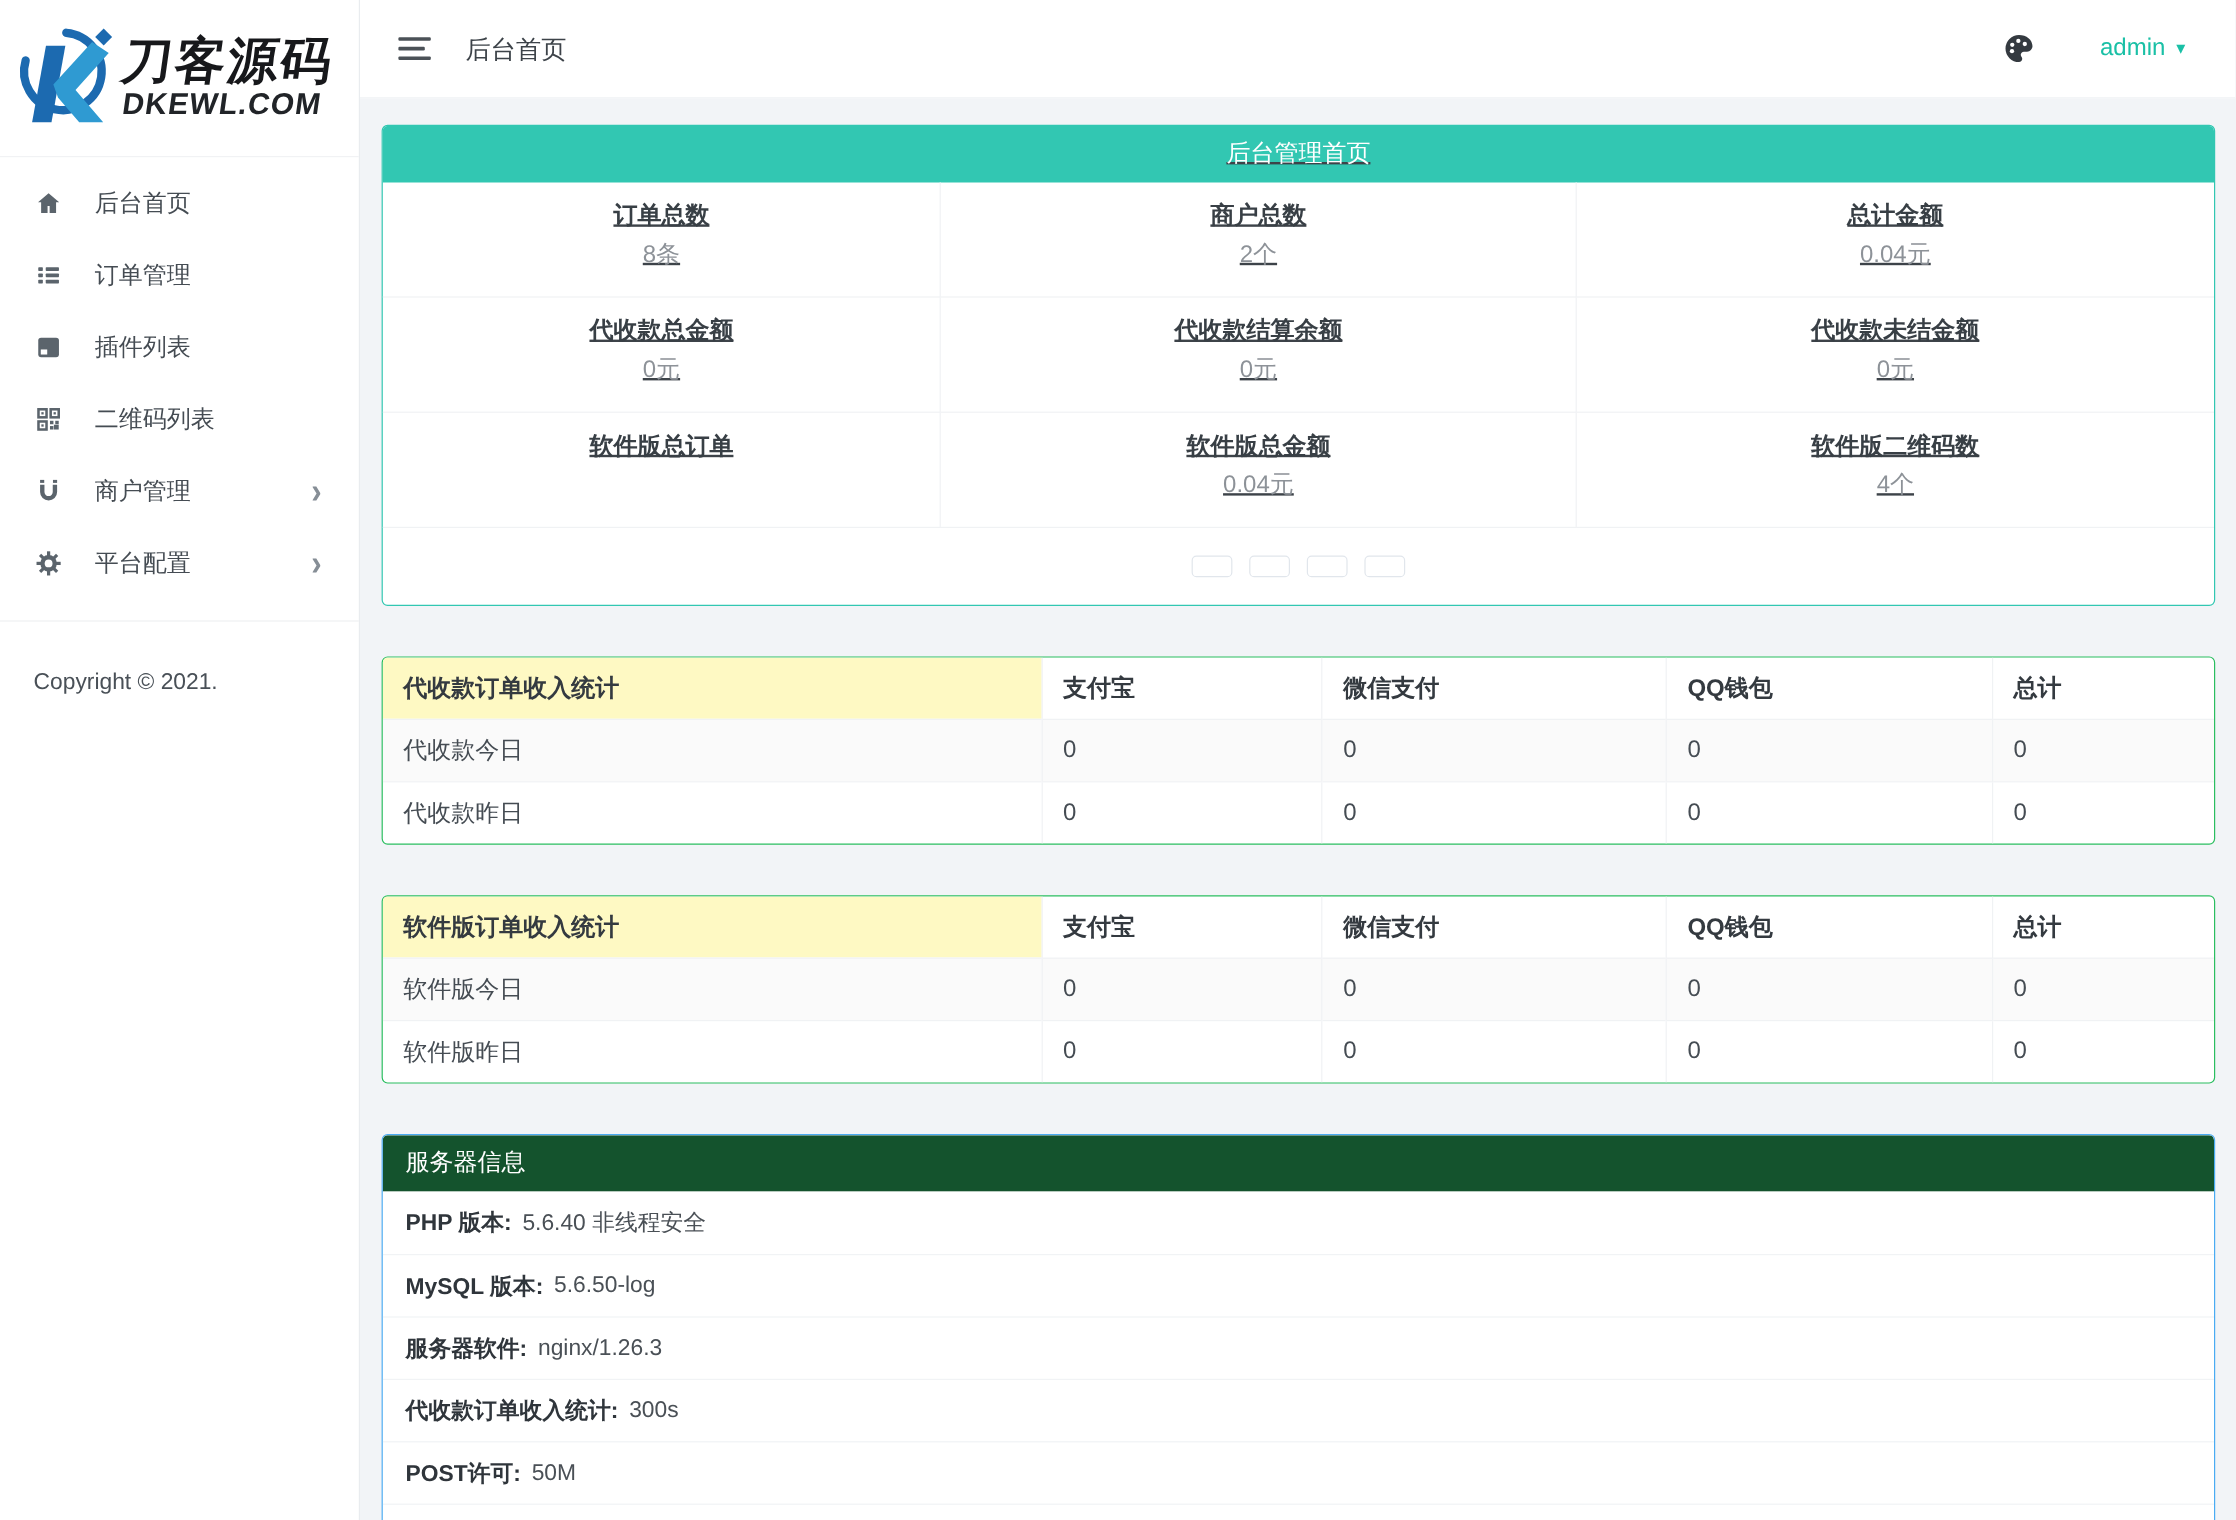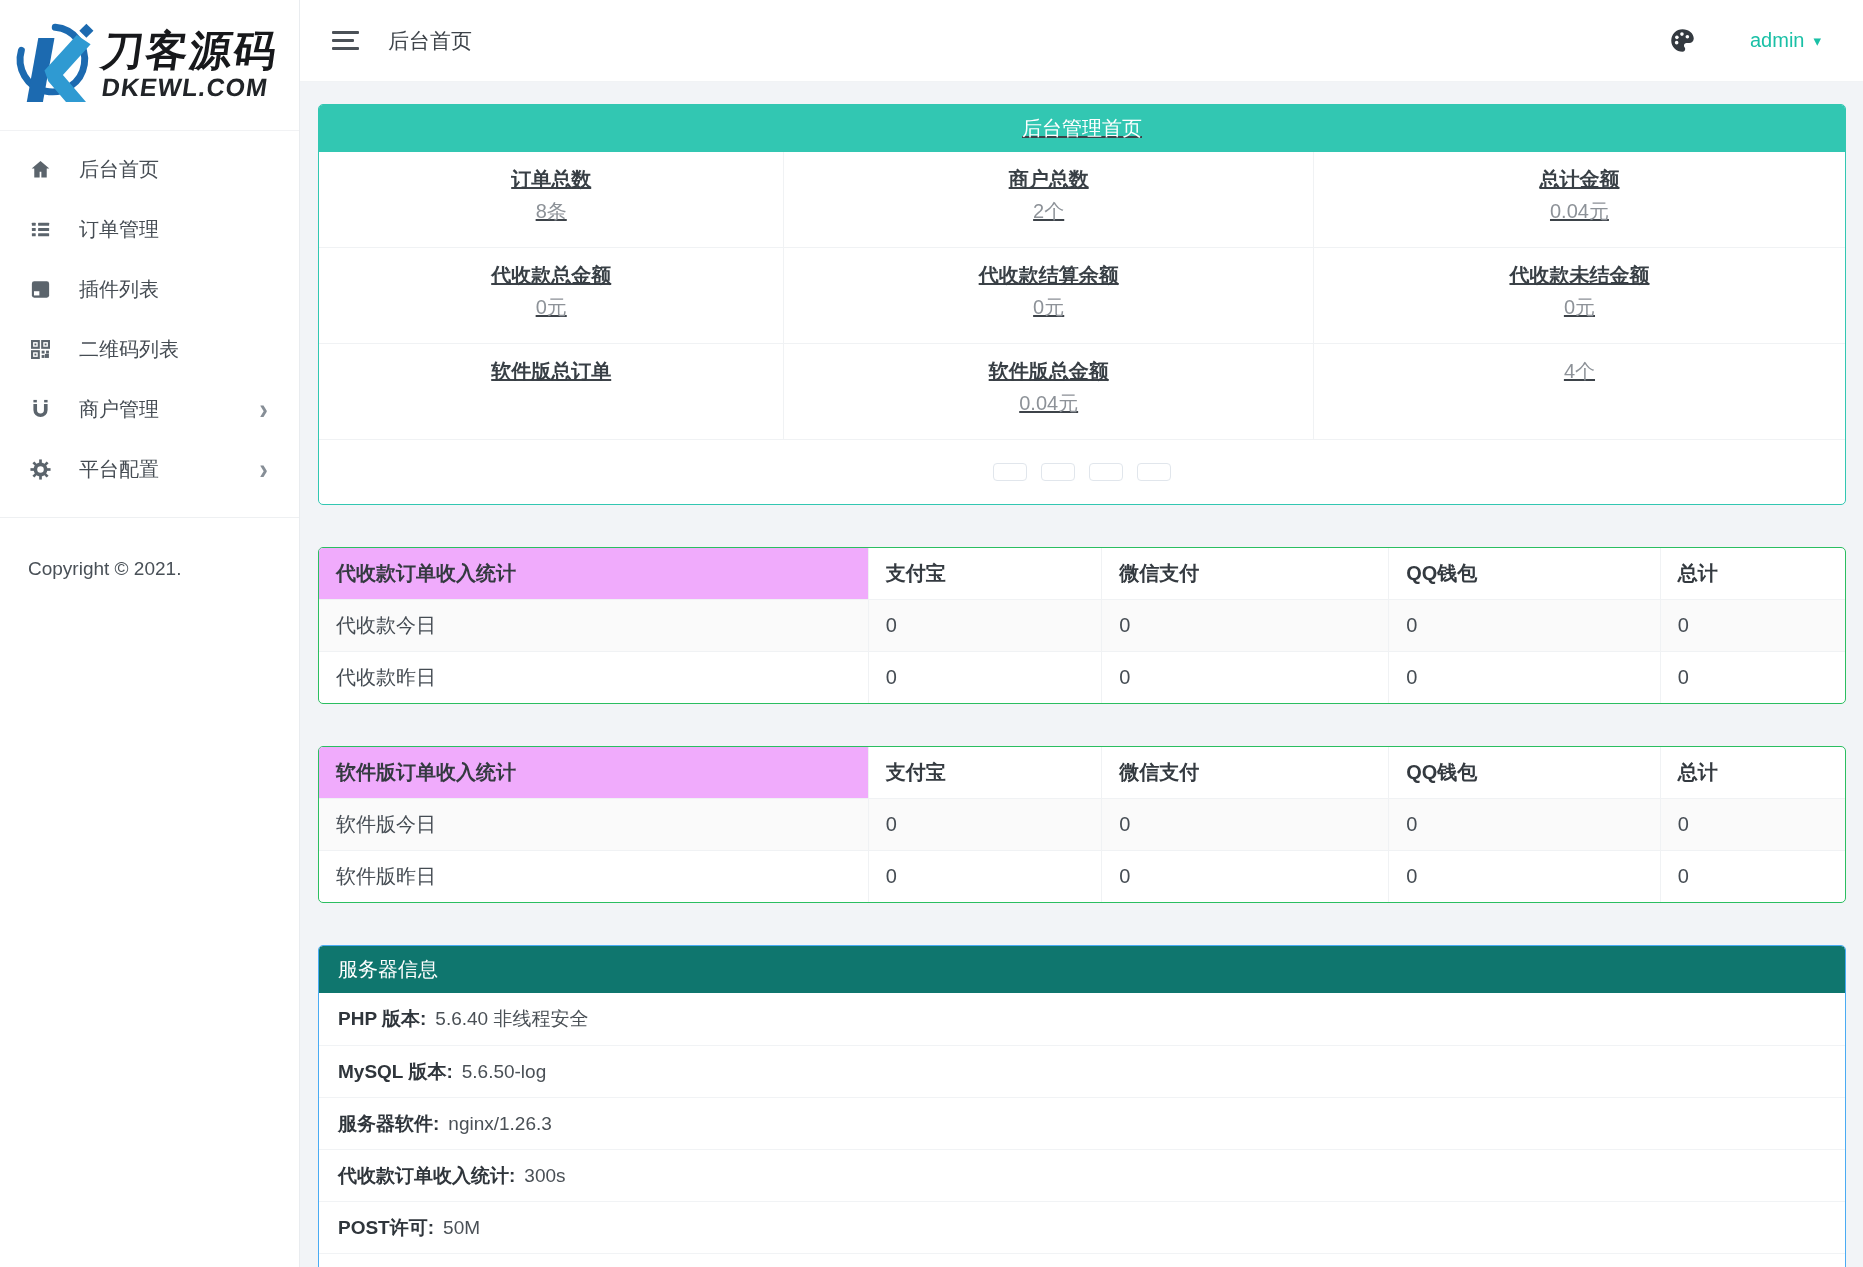--- a/index.html
+++ b/index.html
@@ -44,41 +44,41 @@
     gap:9px; cursor:pointer; }
   .caret { font-size:15px; line-height:1; }
 
   
   .content { position:absolute; left:299px; top:82px; width:1564px; height:1185px;
     padding:22px 17px 0 19px; overflow:hidden; }
   .panel { background:#fff; border-radius:5px; }
   .panel-head { height:47px; line-height:46px; font-size:20px; color:#fff;
     border-radius:4px 4px 0 0; }
   .panel-head.teal { background:#32c7b2; text-align:center; }
-  .panel-head.blue { background:#0f766e; padding-left:19px; text-align:left; }
+  .panel-head.blue { background:#14532d; padding-left:19px; text-align:left; }
 
   .overview { border:1px solid #32c7b2;text-decoration:underline; }
   .stats-grid { display:grid; grid-template-columns:30.5% 34.7% 34.8%; }
   .stat-cell { height:96px; padding-top:14px; text-align:center;
     border-bottom:1px solid #f0f2f4; }
   .stat-cell:not(:nth-child(3n)) { border-right:1px solid #f0f2f4; }
   .stat-label { font-weight:bold; color:#383f45; font-size:20px; margin-bottom:5px; }
   .stat-value { color:#8d9298; font-size:20px; }
   .btn-row { display:flex; justify-content:center; align-items:center; gap:14px;
     height:64px; }
   .cfg-btn { background:#fff; border:1px solid #e1e6ec; border-radius:4px;
     color:#7f8b9a; font-size:17px; padding:8px 16px; cursor:pointer;
     font-family:"Liberation Sans", sans-serif; }
 
   .table-panel { margin-top:42px; border:1px solid #2bbe60; overflow:hidden; }
   .income-table { width:100%; border-collapse:collapse; }
   .income-table th, .income-table td { text-align:left; padding-left:17px;
     font-size:20px; }
   .income-table thead th { height:51px; font-weight:bold; color:#343a40; }
-  .income-table th.t-title { background:#f0abfc; }
+  .income-table th.t-title { background:#fef9c3; }
   .income-table th:not(:first-child), .income-table td:not(:first-child) {
     border-left:1px solid #f0f2f4; }
   .income-table tbody tr { border-top:1px solid #f0f2f4; }
   .income-table tbody tr:first-child { background:#fafafa; }
   .income-table td { height:52px; color:#454c53; }
 
   .server-panel { margin-top:42px; border:1px solid #4aabf3; overflow:hidden; }
   .server-row { height:52px; display:flex; align-items:center; padding-left:19px;
     border-top:1px solid #f1f3f5; font-size:19px; background:#fff; }
   .server-row:first-child { border-top:none; }
@@ -256,20 +256,21 @@
       <div class="stat-value">0元</div>
     </div>
         <div class="stat-cell">
       <div class="stat-label">软件版总订单</div>
     </div>
         <div class="stat-cell">
       <div class="stat-label">软件版总金额</div>
       <div class="stat-value">0.04元</div>
     </div>
         <div class="stat-cell">
+      <div class="stat-label">软件版二维码数</div>
       <div class="stat-value">4个</div>
     </div>
       </div>
     <div class="btn-row" id="btns">
         <button class="cfg-btn"></button>
         <button class="cfg-btn"></button>
         <button class="cfg-btn"></button>
         <button class="cfg-btn"></button>
       </div>
   </section>

